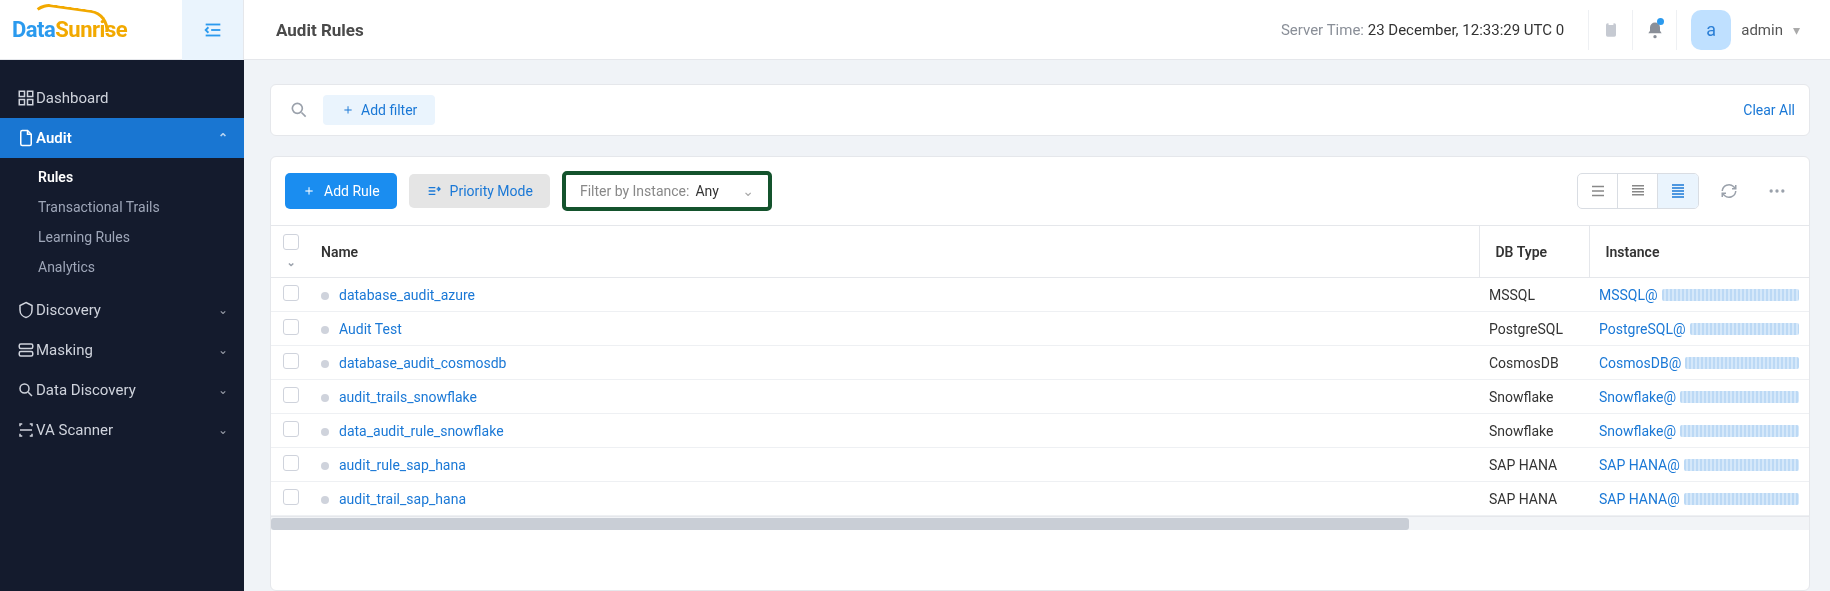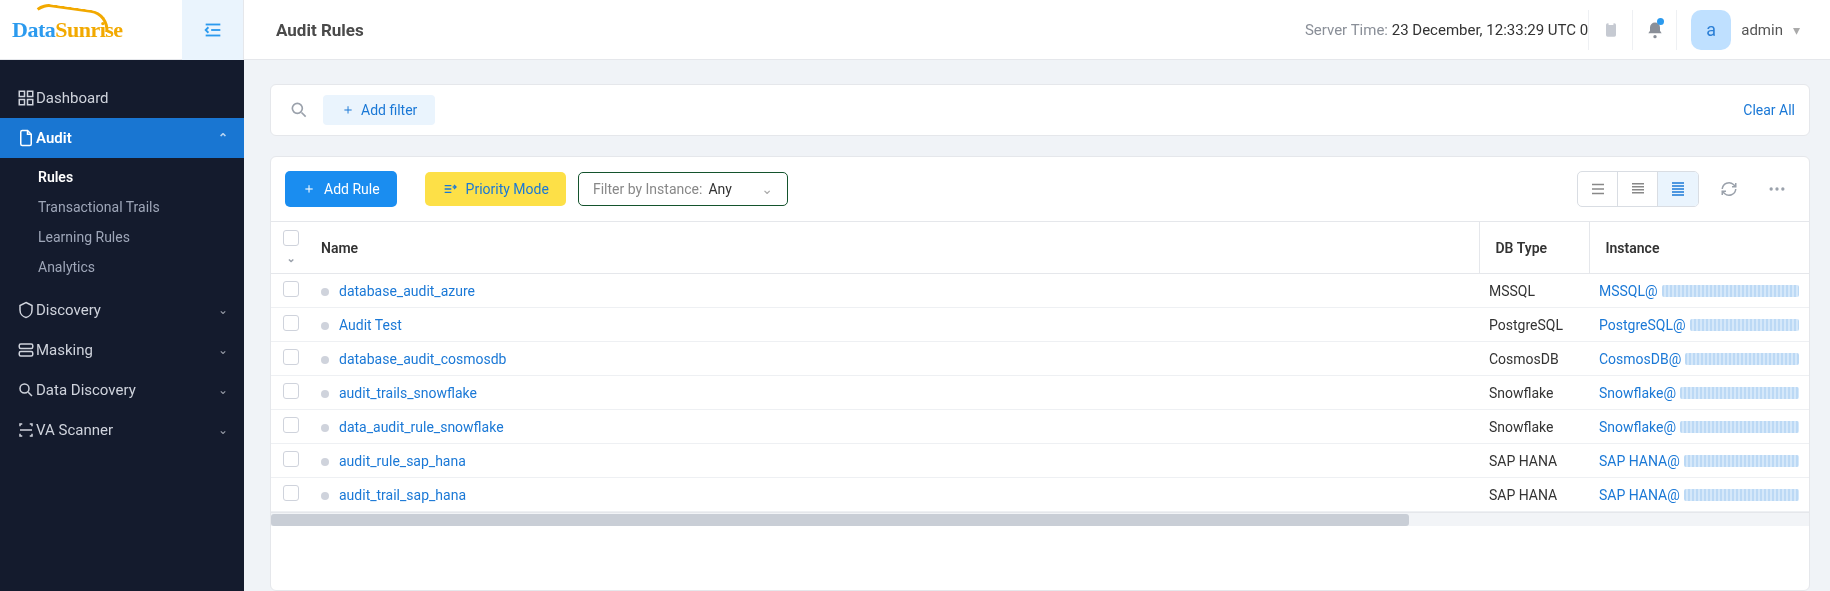--- a/index.html
+++ b/index.html
@@ -1,28 +1,28 @@
 <!DOCTYPE html>
 <html><head>
 <meta charset="utf-8">
 <style>
   * { box-sizing: border-box; margin: 0; padding: 0; }
   html, body { height: 100%; font-family: -apple-system, BlinkMacSystemFont, "Segoe UI", Roboto, "Helvetica Neue", Arial, sans-serif; font-size: 14px; color: #333; background: #f5f7fa; }
   .app { display: flex; flex-direction: column; width: 1830px; height: 591px; overflow: hidden; background: #fff; }
   
   .topbar { display: flex; align-items: center; height: 60px; border-bottom: 1px solid #e5e7eb; background: #fff; padding-right: 16px; }
   .logo-wrap { width: 182px; display: flex; align-items: center; padding-left: 12px; }
-  .logo-text { font-weight: 700; font-size: 22px; letter-spacing: -0.5px; font-family: Liberation Serif, serif; }
+  .logo-text { font-weight: 700; font-size: 22px; letter-spacing: -0.5px; }
   .logo-data { color: #2b9aee; }
   .logo-sunrise { color: #f2a900; position: relative; }
   .logo-arc { position:absolute; top:-10px; left:18px; width:80px; height:20px; border:3px solid #f2a900; border-bottom:none; border-radius:80px 80px 0 0; border-left-color:transparent; transform:rotate(8deg); pointer-events:none; }
   .sidebar-toggle { width: 62px; height: 60px; display:flex; align-items:center; justify-content:center; background:#eaf4fd; color:#2b9aee; cursor:pointer; border-right:1px solid #e5e7eb; }
   .page-title { margin-left: 32px; font-size: 17px; color:#4a4a4a; font-weight:700; }
   .top-spacer { flex: 1; }
-  .server-time { color:#8a8f98; font-size:15px; }
+  .server-time { color:#8a8f98; font-size:15px; margin-right:24px; }
   .server-time .val { color:#333; }
   .top-icon { width:44px; height:40px; display:flex; align-items:center; justify-content:center; color:#8a8f98; cursor:pointer; border-left:1px solid #eef0f3; position:relative; }
   .notif-dot { position:absolute; top:8px; right:12px; width:7px; height:7px; background:#2b9aee; border-radius:50%; }
   .user-chip { display:flex; align-items:center; gap:10px; padding:0 14px; cursor:pointer; border-left:1px solid #eef0f3; height:40px; }
   .avatar { width:40px; height:40px; border-radius:10px; background:#bfe0ff; color:#2b7fd6; display:flex; align-items:center; justify-content:center; font-size:18px; }
   .username { color:#555; font-size:15px; }
   .caret-down { color:#aaa; }
 
   
   .body { flex:1; display:flex; overflow:hidden; }
@@ -40,22 +40,22 @@
   .card { background:#fff; border:1px solid #e5e7eb; border-radius:6px; }
   .filter-card { display:flex; align-items:center; padding:10px 14px; gap:10px; margin-right:10px; }
   .search-icon { color:#9aa1ab; width:28px; display:flex; justify-content:center; }
   .add-filter { background:#eaf4fd; color:#1a78d6; border-radius:4px; padding:6px 18px; display:flex; align-items:center; gap:6px; cursor:pointer; font-size:14px; }
   .clear-all { margin-left:auto; color:#1a78d6; cursor:pointer; font-size:14px; }
 
   .table-card { margin-top:20px; display:flex; flex-direction:column; flex:1; margin-right:10px; overflow:hidden; }
   .toolbar { display:flex; align-items:center; padding:14px 14px; gap:12px; }
   .btn { border-radius:5px; padding:8px 16px; font-size:14px; display:flex; align-items:center; gap:8px; cursor:pointer; border:1px solid transparent; }
   .btn-primary { background:#1a8df0; color:#fff; }
-  .btn-light { background:#fde047; color:#1a78d6;margin-left:16px; }
-  .instance-filter { border:1px solid #14532d; border-radius:5px; padding:8px 14px; display:flex; align-items:flex-start; gap:6px; color:#888; cursor:pointer; min-width:210px; }
+  .btn-light { background:#e5e5e5; color:#1a78d6; }
+  .instance-filter { border:4px solid #14532d; border-radius:5px; padding:8px 14px; display:flex; align-items:flex-start; gap:6px; color:#888; cursor:pointer; min-width:210px; }
   .instance-filter .val { color:#333; }
   .tool-spacer { flex:1; }
   .view-switch { display:flex; border:1px solid #d9dde3; border-radius:5px; overflow:hidden; }
   .view-btn { width:40px; height:34px; display:flex; align-items:center; justify-content:center; color:#888; cursor:pointer; border-right:1px solid #d9dde3; }
   .view-btn:last-child { border-right:none; }
   .view-btn.active { background:#eaf4fd; color:#1a78d6; }
   .right-icon { width:36px; display:flex; justify-content:center; color:#9aa1ab; cursor:pointer; }
 
   table { width:100%; border-collapse:collapse; }
   thead th { text-align:left; font-weight:600; font-size:14px; color:#333; padding:8px 10px; border-top:1px solid #e5e7eb; border-bottom:1px solid #e5e7eb; background:#fff; }

